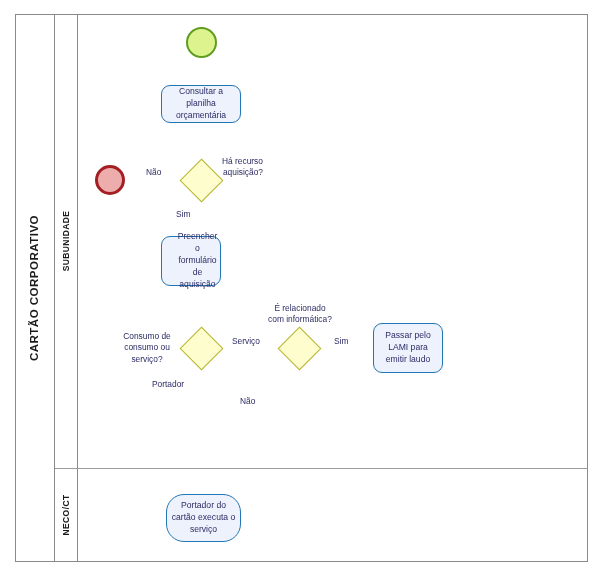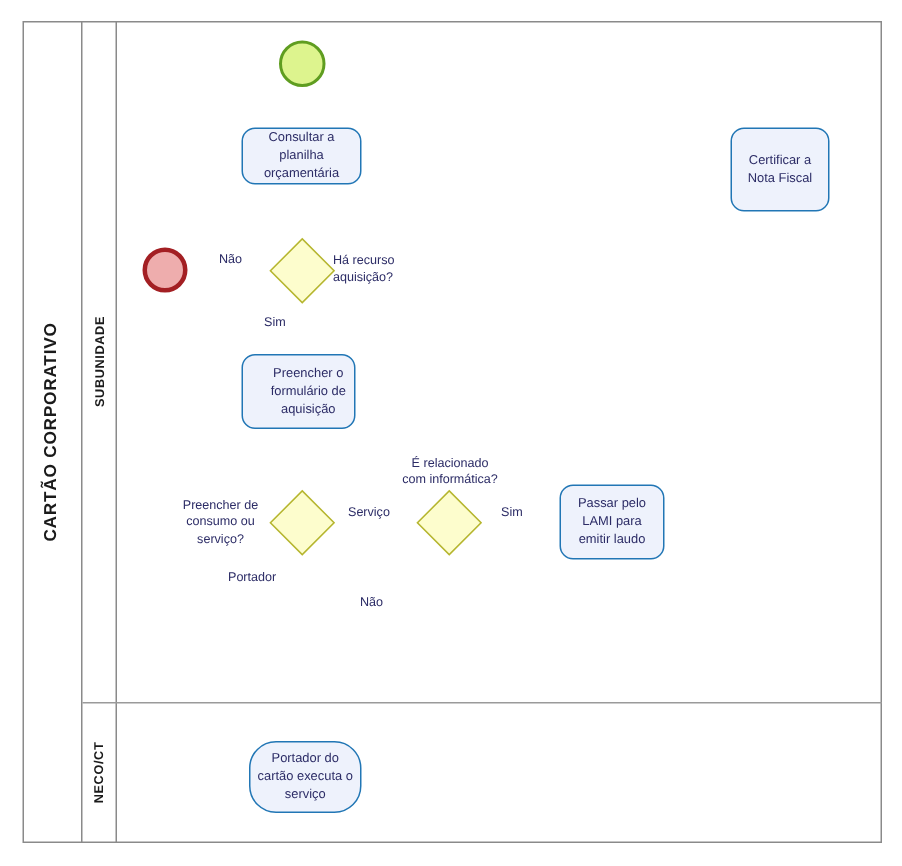--- a/index.html
+++ b/index.html
@@ -190,49 +190,46 @@
   <div class="lane-divider"></div>
 
   <div class="node start-event" style="left:186px; top:27px; width:31px; height:31px;"></div>
 
   <div class="node end-event" style="left:95px; top:165px; width:30px; height:30px;"></div>
 
   <div class="node task" style="left:161px; top:85px; width:80px; height:38px;">
     <span>Consultar a planilha orçamentária</span>
   </div>
 
-  <div class="node task" style="left:161px; top:236px; width:76px; height:50px;padding-left:16px;">
+  <div class="node task" style="left:161px; top:236px; width:60px; height:50px;padding-left:16px;">
     <span>Preencher o formulário de aquisição</span>
   </div>
 
   <div class="node task" style="left:373px; top:323px; width:70px; height:50px;align-items:center;">
     <span>Passar pelo LAMI para emitir laudo</span>
   </div>
 
-  <div class="node task" style="left:487px; top:85px; width:66px; height:56px;">
-    <span>Certificar a Nota Fiscal</span>
-  </div>
 
   <div class="node task" style="left:166px; top:494px; width:75px; height:48px;border-radius:18px;">
     <span>Portador do cartão executa o serviço</span>
   </div>
 
   <div class="gateway-wrap" style="left:186px; top:165px; width:31px; height:31px;">
     <div class="gateway"></div>
   </div>
-  <div class="node-label" style="left:222px; top:168px; text-align:left;">
+  <div class="node-label" style="left:222px; top:156px; text-align:right;">
     <span>Há recurso</span><br>
     <span>aquisição?</span>
   </div>
 
   <div class="gateway-wrap" style="left:186px; top:333px; width:31px; height:31px;">
     <div class="gateway"></div>
   </div>
   <div class="node-label" style="left:112px; top:331px; width:70px;">
-    <span>Preencher de</span><br>
+    <span>Consumo de</span><br>
     <span>consumo ou</span><br>
     <span>serviço?</span>
   </div>
 
   <div class="gateway-wrap" style="left:284px; top:333px; width:31px; height:31px;">
     <div class="gateway"></div>
   </div>
   <div class="node-label" style="left:255px; top:303px; width:90px;">
     <span>É relacionado</span><br>
     <span>com informática?</span>

